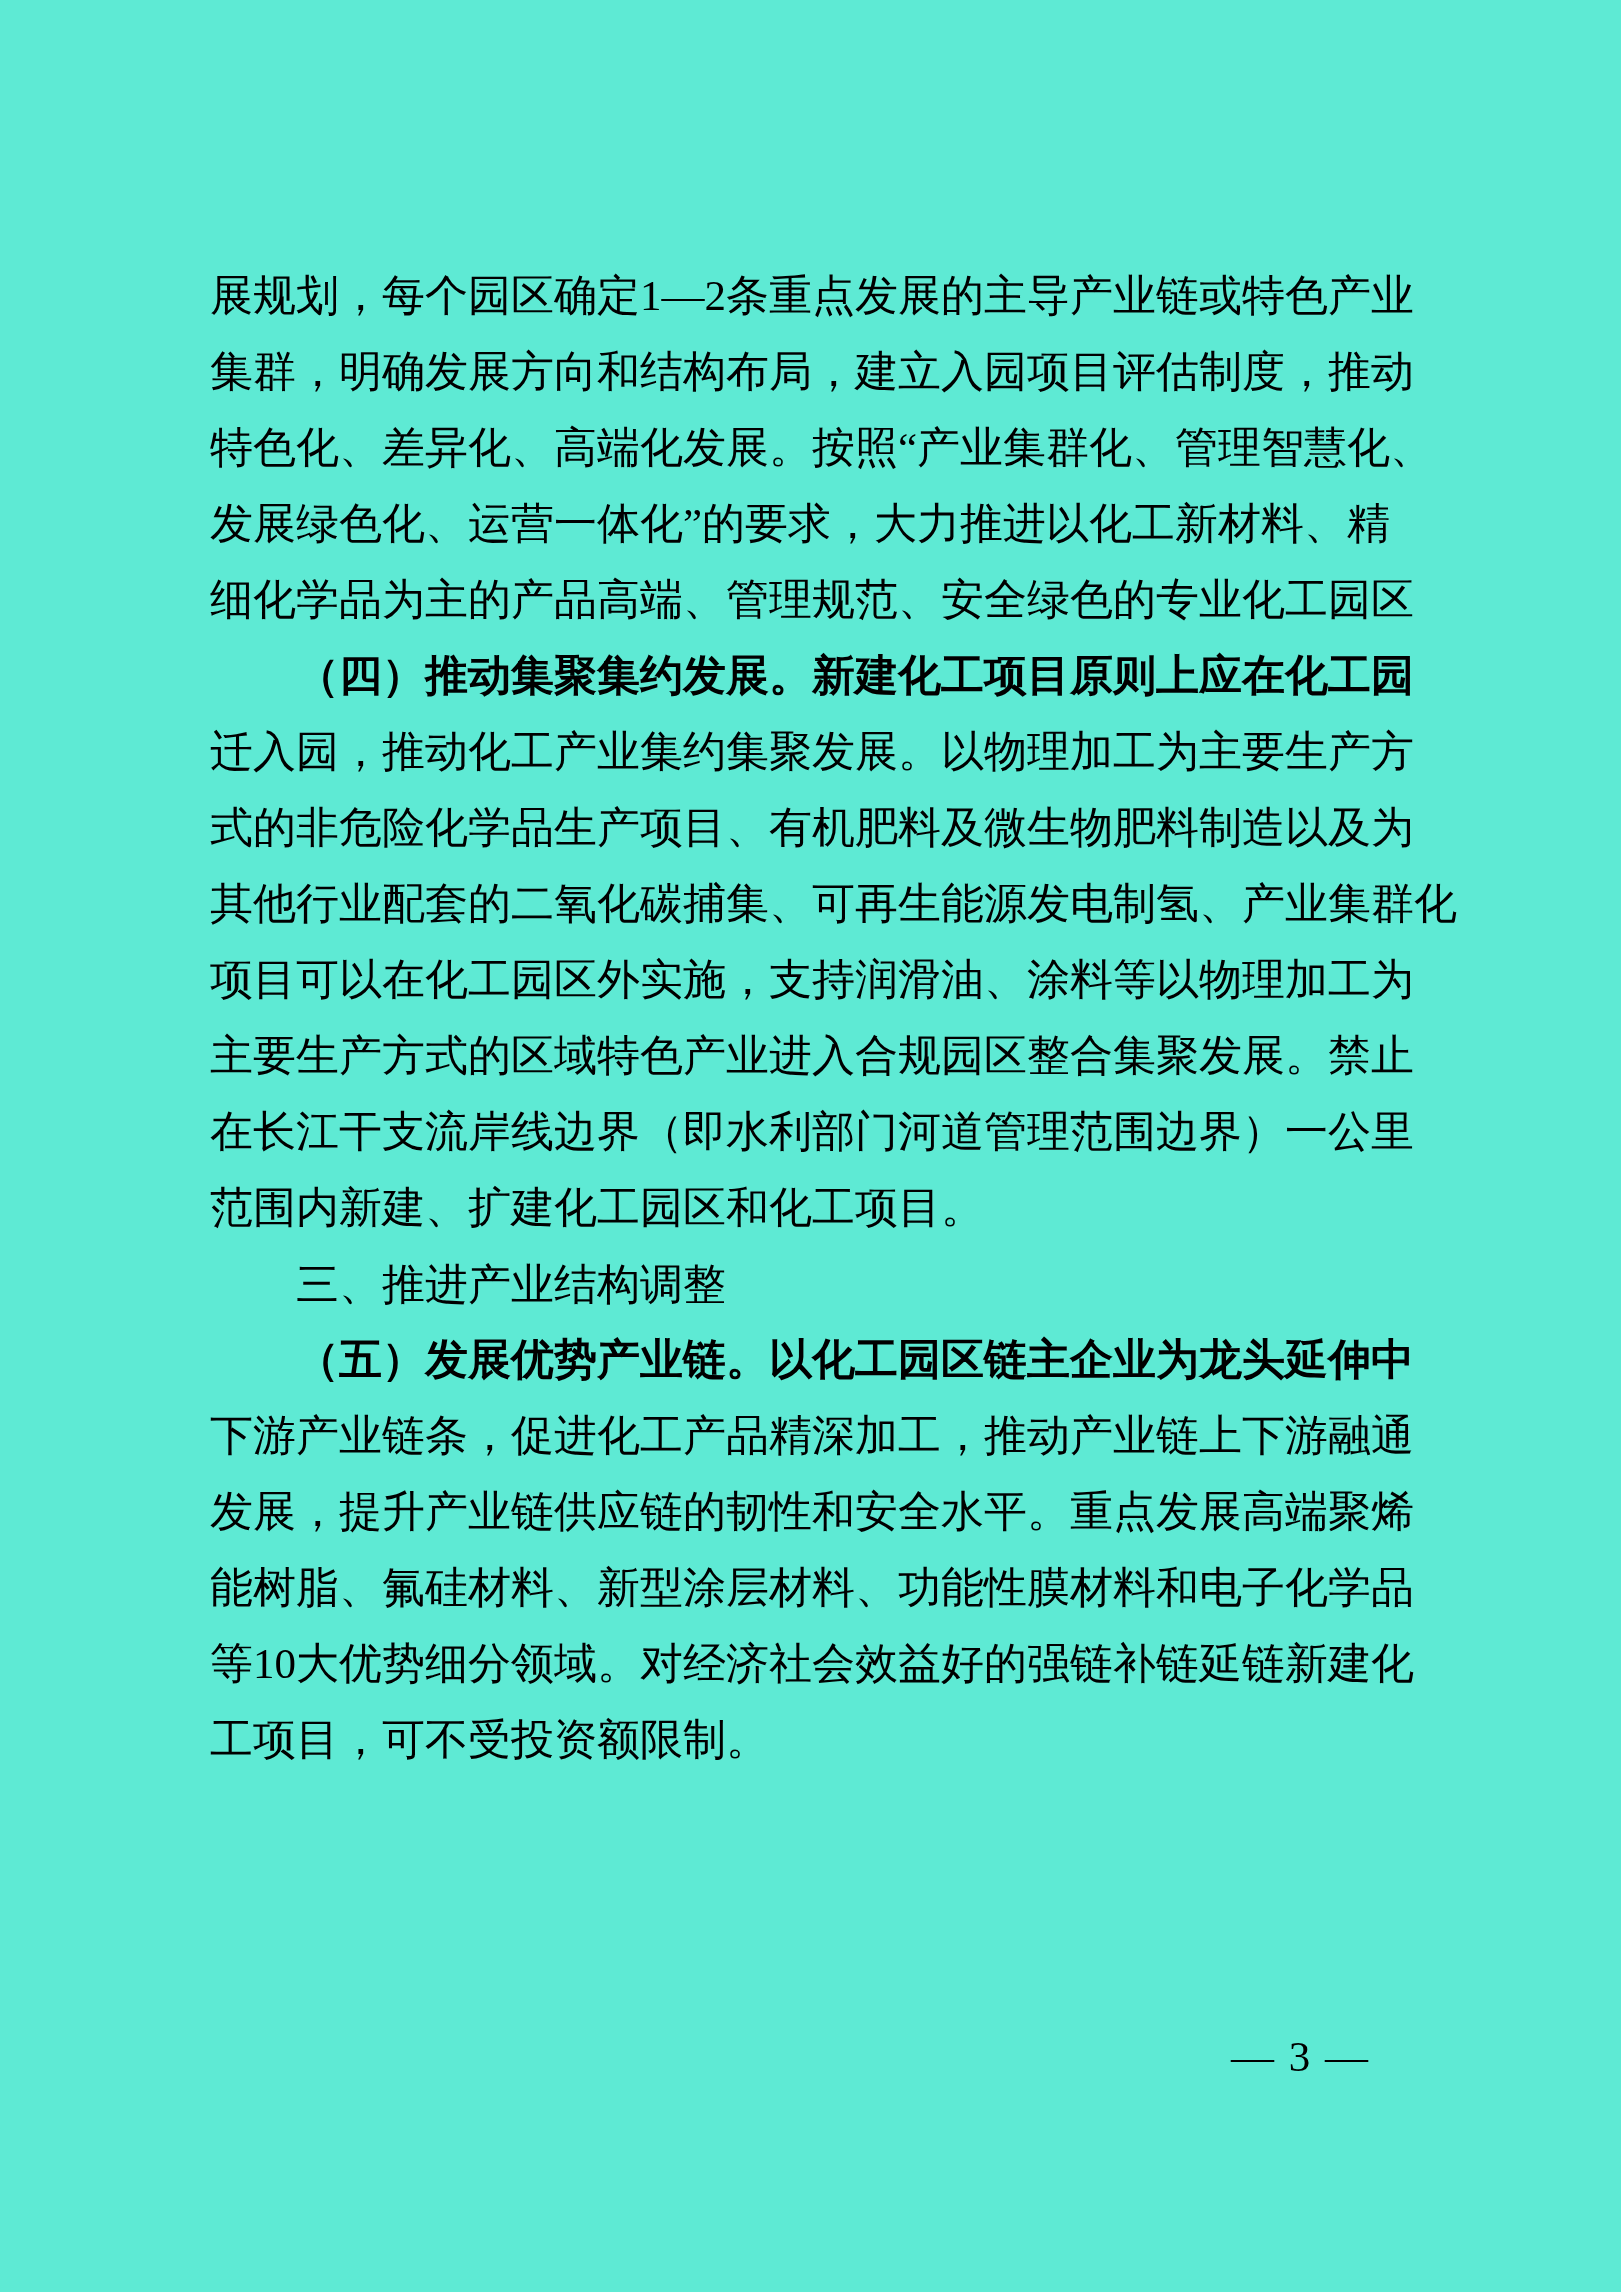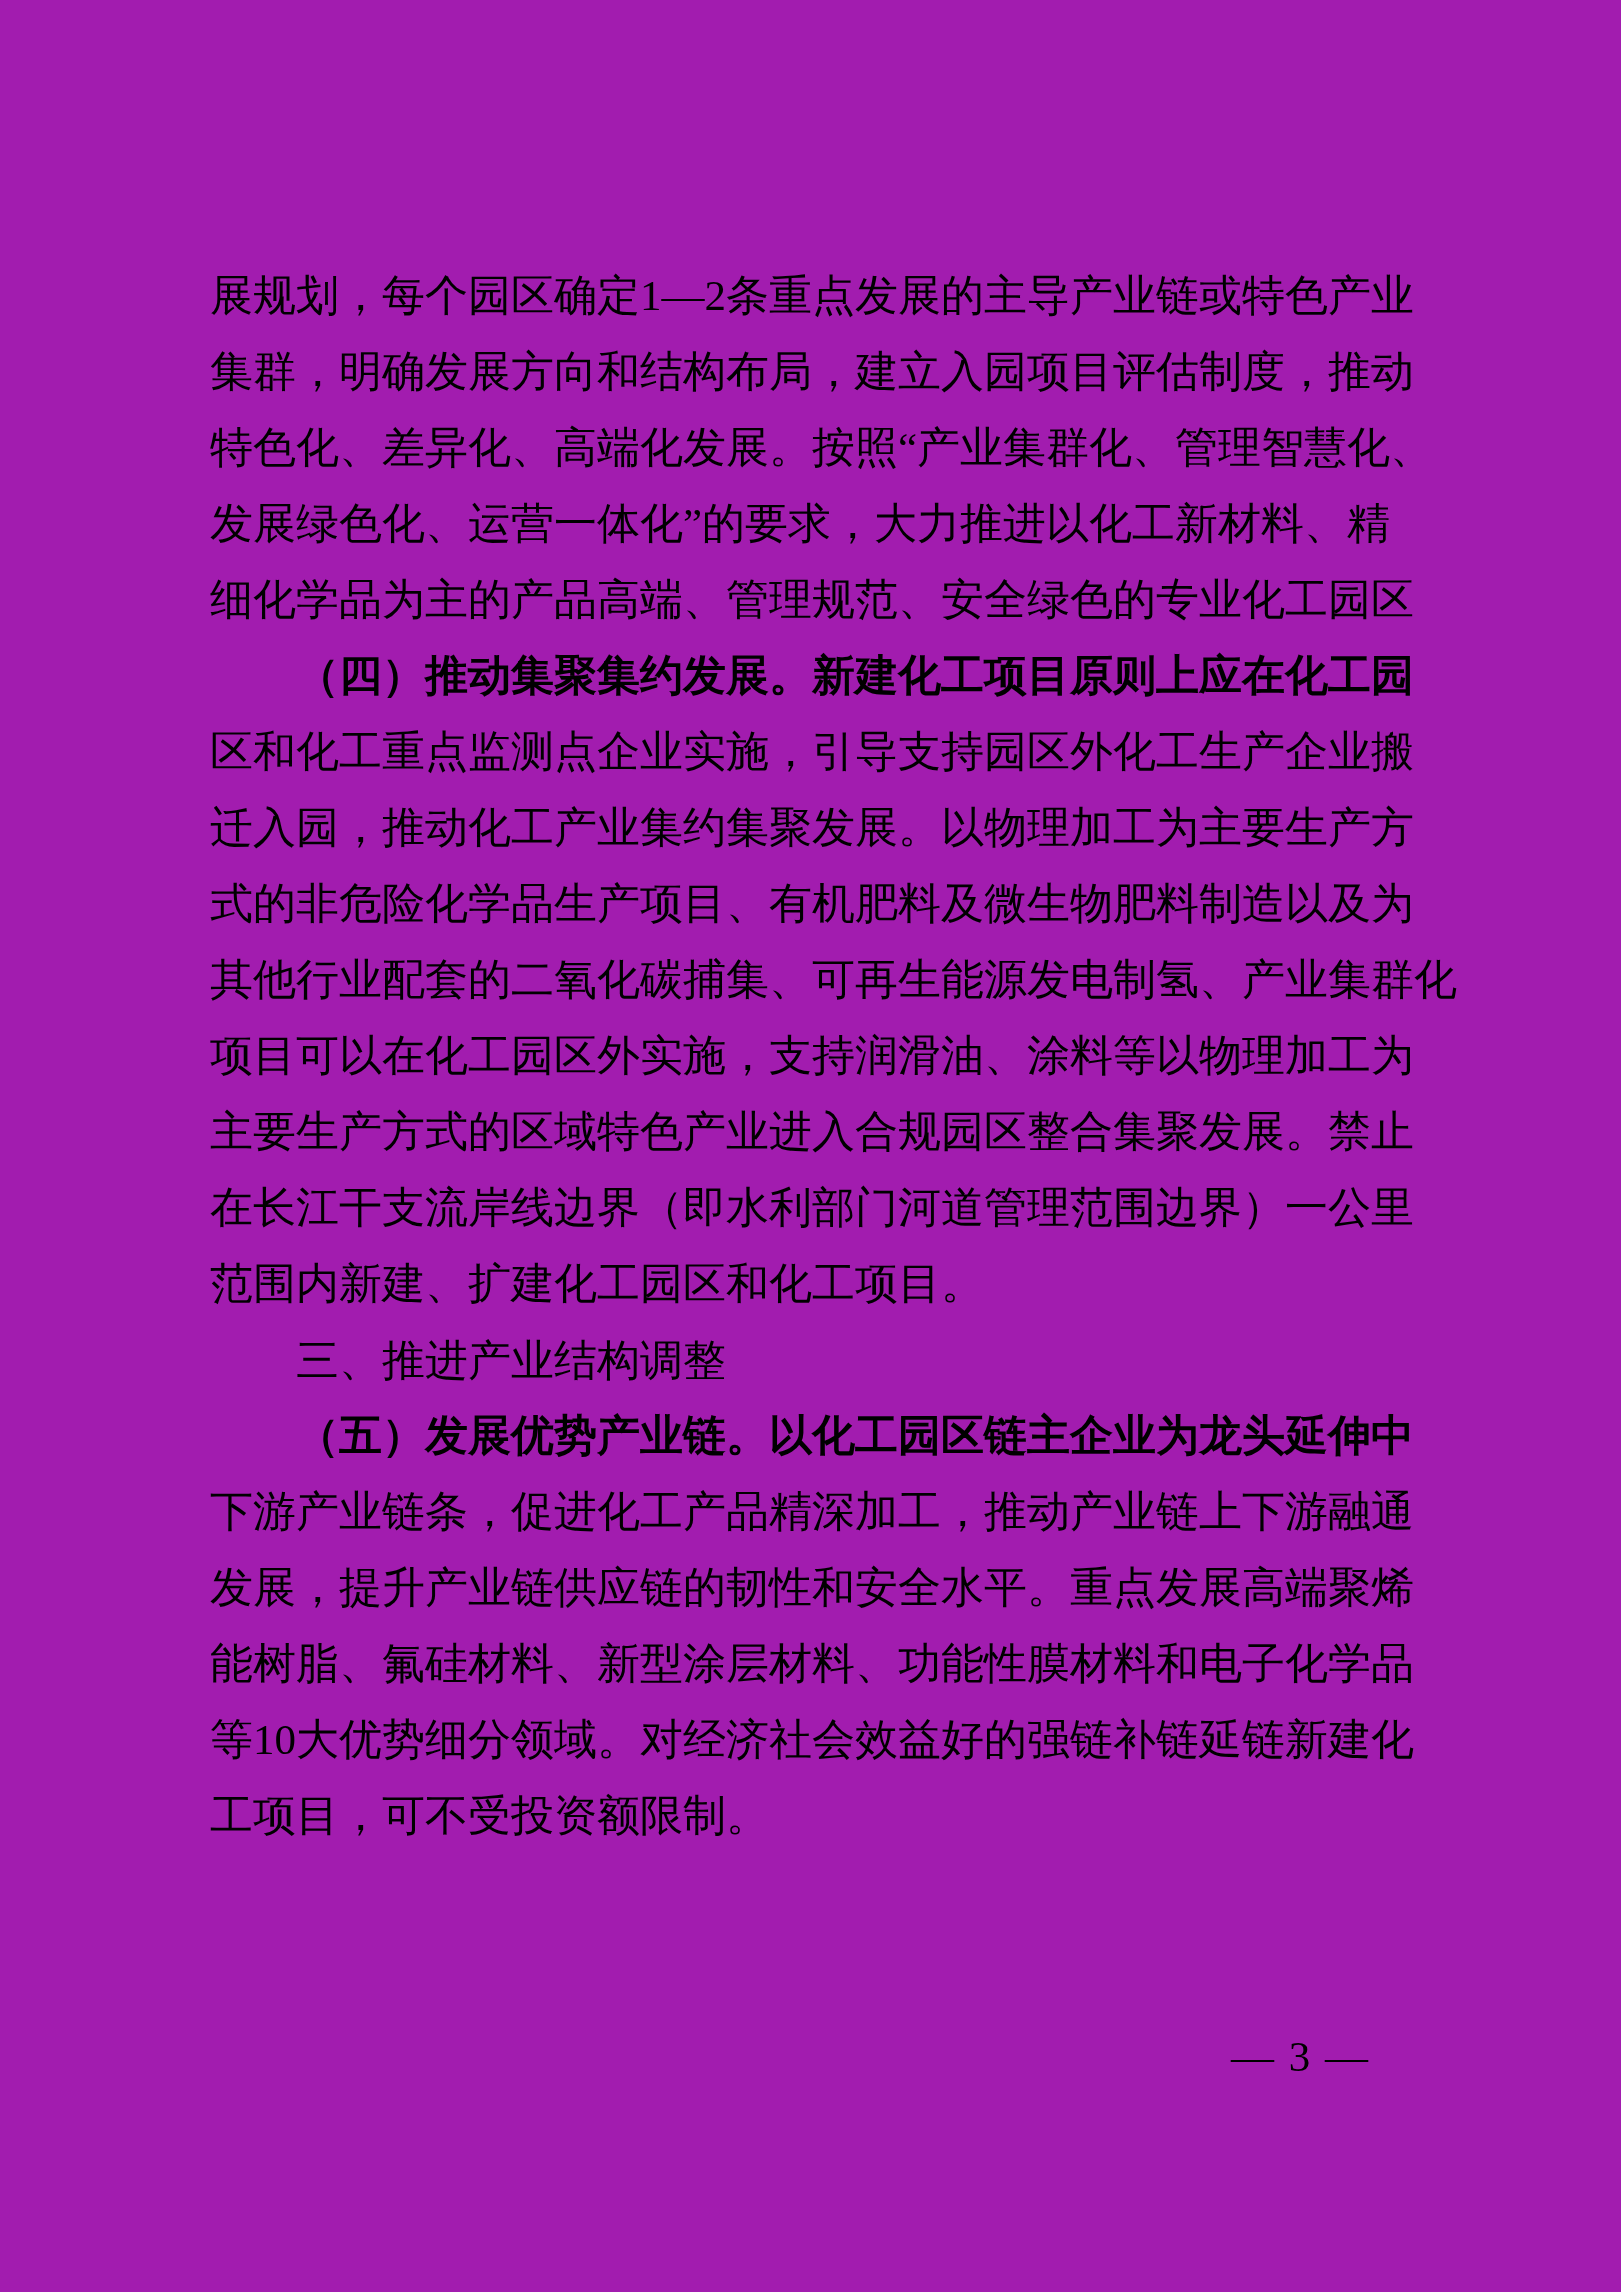--- a/index.html
+++ b/index.html
@@ -11,21 +11,21 @@
     height: 2293px;
     background: #ffffff;
     position: relative;
     overflow: hidden;
     font-family: "Liberation Serif", serif;
     color: #000000;
   }
   .page {
     position: absolute;
     inset: 0;
-    background: #a21caf;
+    background: #5eead4;
   }
   .text-block {
     position: absolute;
     left: 210px;
     top: 258px;
     width: 1208px;
   }
   .line {
     height: 76px;
     line-height: 76px;
@@ -58,21 +58,20 @@
 <body>
 
 <div class="page">
   <div class="text-block">
     <div class="line">展规划，每个园区确定1—2条重点发展的主导产业链或特色产业</div>
     <div class="line">集群，明确发展方向和结构布局，建立入园项目评估制度，推动</div>
     <div class="line">特色化、差异化、高端化发展。按照“产业集群化、管理智慧化、</div>
     <div class="line">发展绿色化、运营一体化”的要求，大力推进以化工新材料、精</div>
     <div class="line">细化学品为主的产品高端、管理规范、安全绿色的专业化工园区</div>
     <div class="line indent">（四）推动集聚集约发展。新建化工项目原则上应在化工园</div>
-    <div class="line">区和化工重点监测点企业实施，引导支持园区外化工生产企业搬</div>
     <div class="line">迁入园，推动化工产业集约集聚发展。以物理加工为主要生产方</div>
     <div class="line">式的非危险化学品生产项目、有机肥料及微生物肥料制造以及为</div>
     <div class="line">其他行业配套的二氧化碳捕集、可再生能源发电制氢、产业集群化</div>
     <div class="line">项目可以在化工园区外实施，支持润滑油、涂料等以物理加工为</div>
     <div class="line">主要生产方式的区域特色产业进入合规园区整合集聚发展。禁止</div>
     <div class="line">在长江干支流岸线边界（即水利部门河道管理范围边界）一公里</div>
     <div class="line">范围内新建、扩建化工园区和化工项目。</div>
     <div class="line indent heading">三、推进产业结构调整</div>
     <div class="line indent">（五）发展优势产业链。以化工园区链主企业为龙头延伸中</div>
     <div class="line">下游产业链条，促进化工产品精深加工，推动产业链上下游融通</div>

